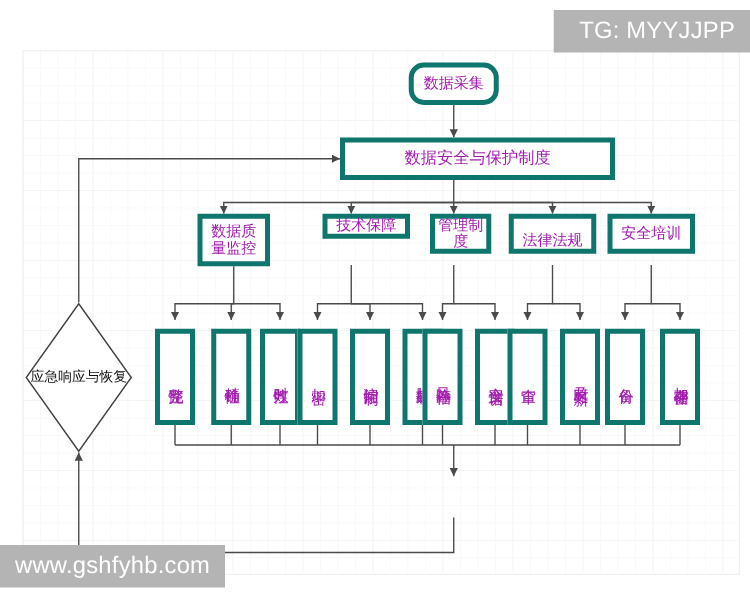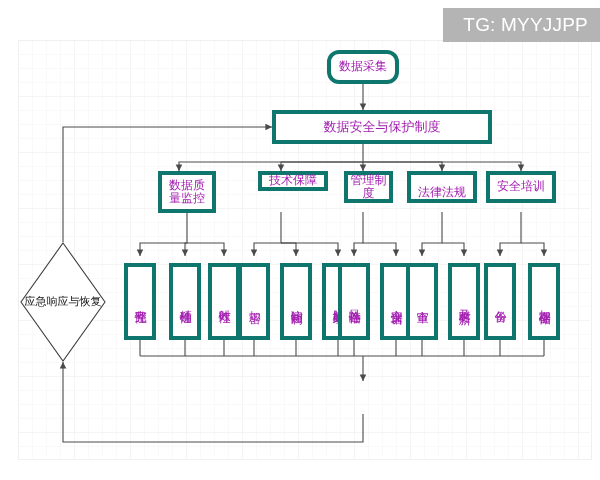--- a/index.html
+++ b/index.html
@@ -219,14 +219,17 @@
   <div class="diamond" style="left:20px;top:242px;">
     <svg class="dshape" viewBox="0 0 86 120" xmlns="http://www.w3.org/2000/svg">
       <polygon points="43,1 85,60 43,119 1,60" fill="#ffffff" stroke="#3f3f3f" stroke-width="1.1"></polygon>
     </svg>
     <div class="dtext">应急响应与恢复</div>
   </div>
 
   <div class="wm tag">
     <span>TG: MYYJJPP</span>
   </div>
+  <div class="wm site">
+    <span>www.gshfyhb.com</span>
+  </div>
 
 </div>
 
 </body></html>

